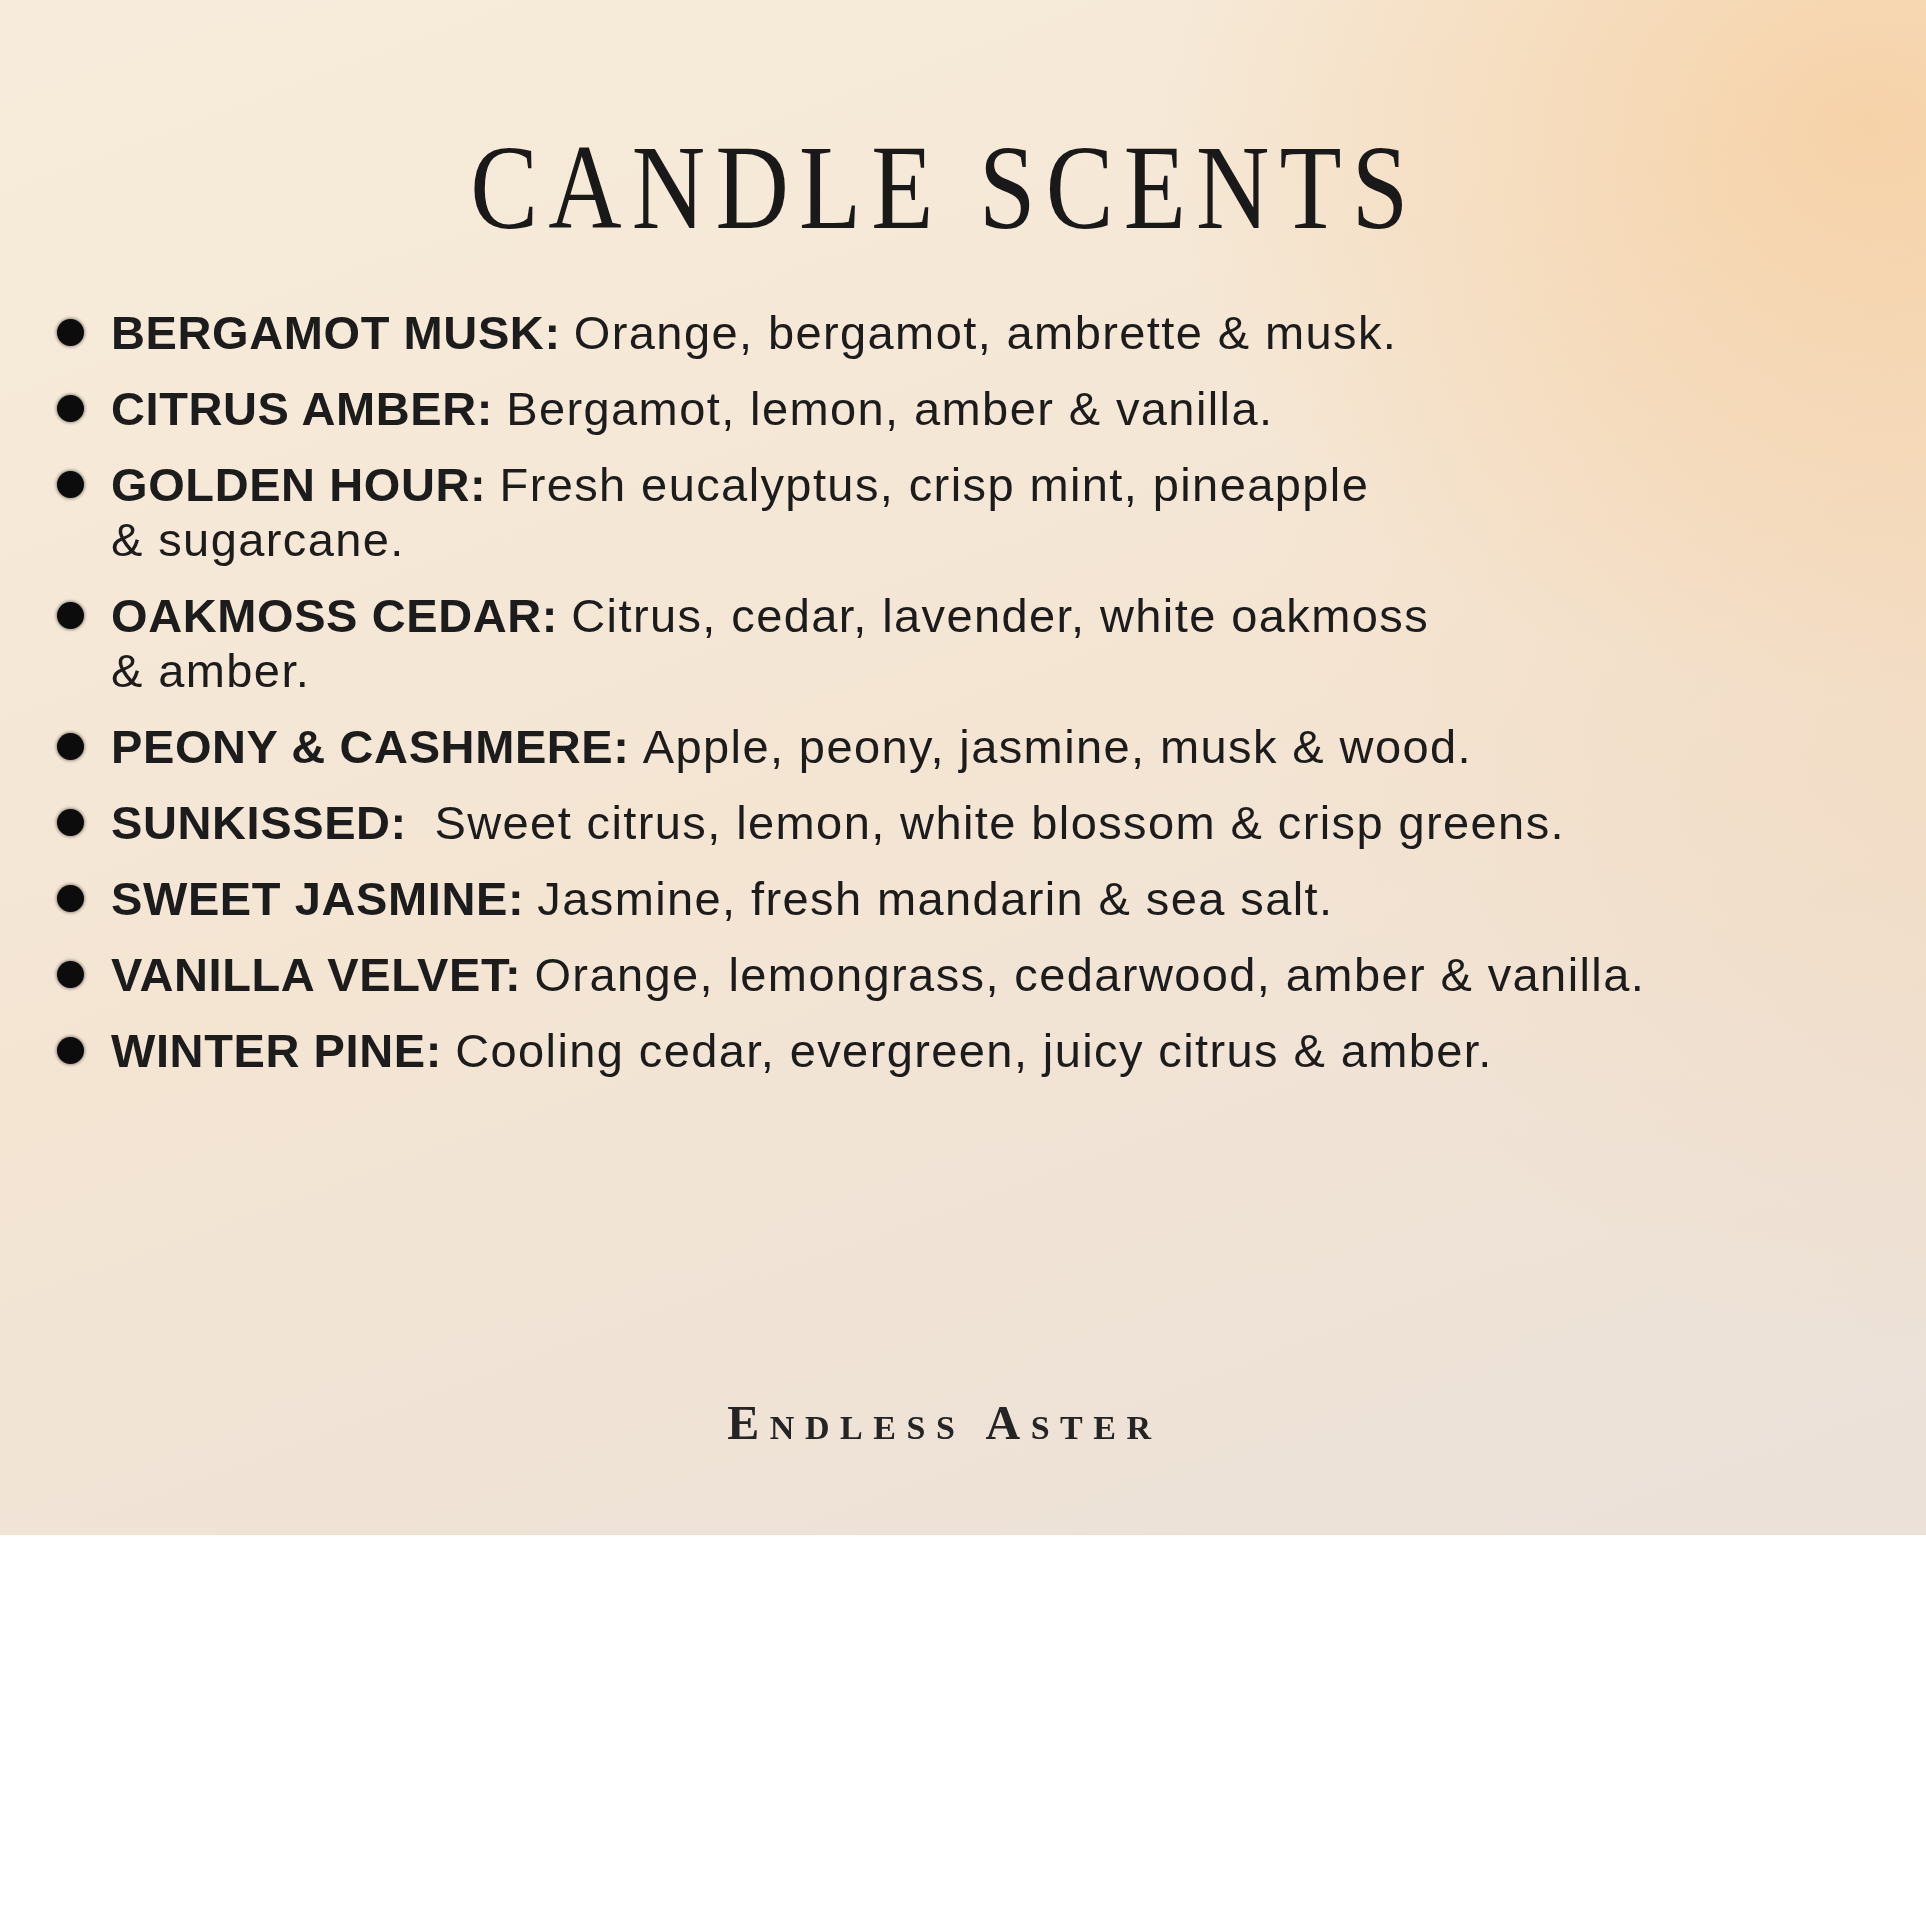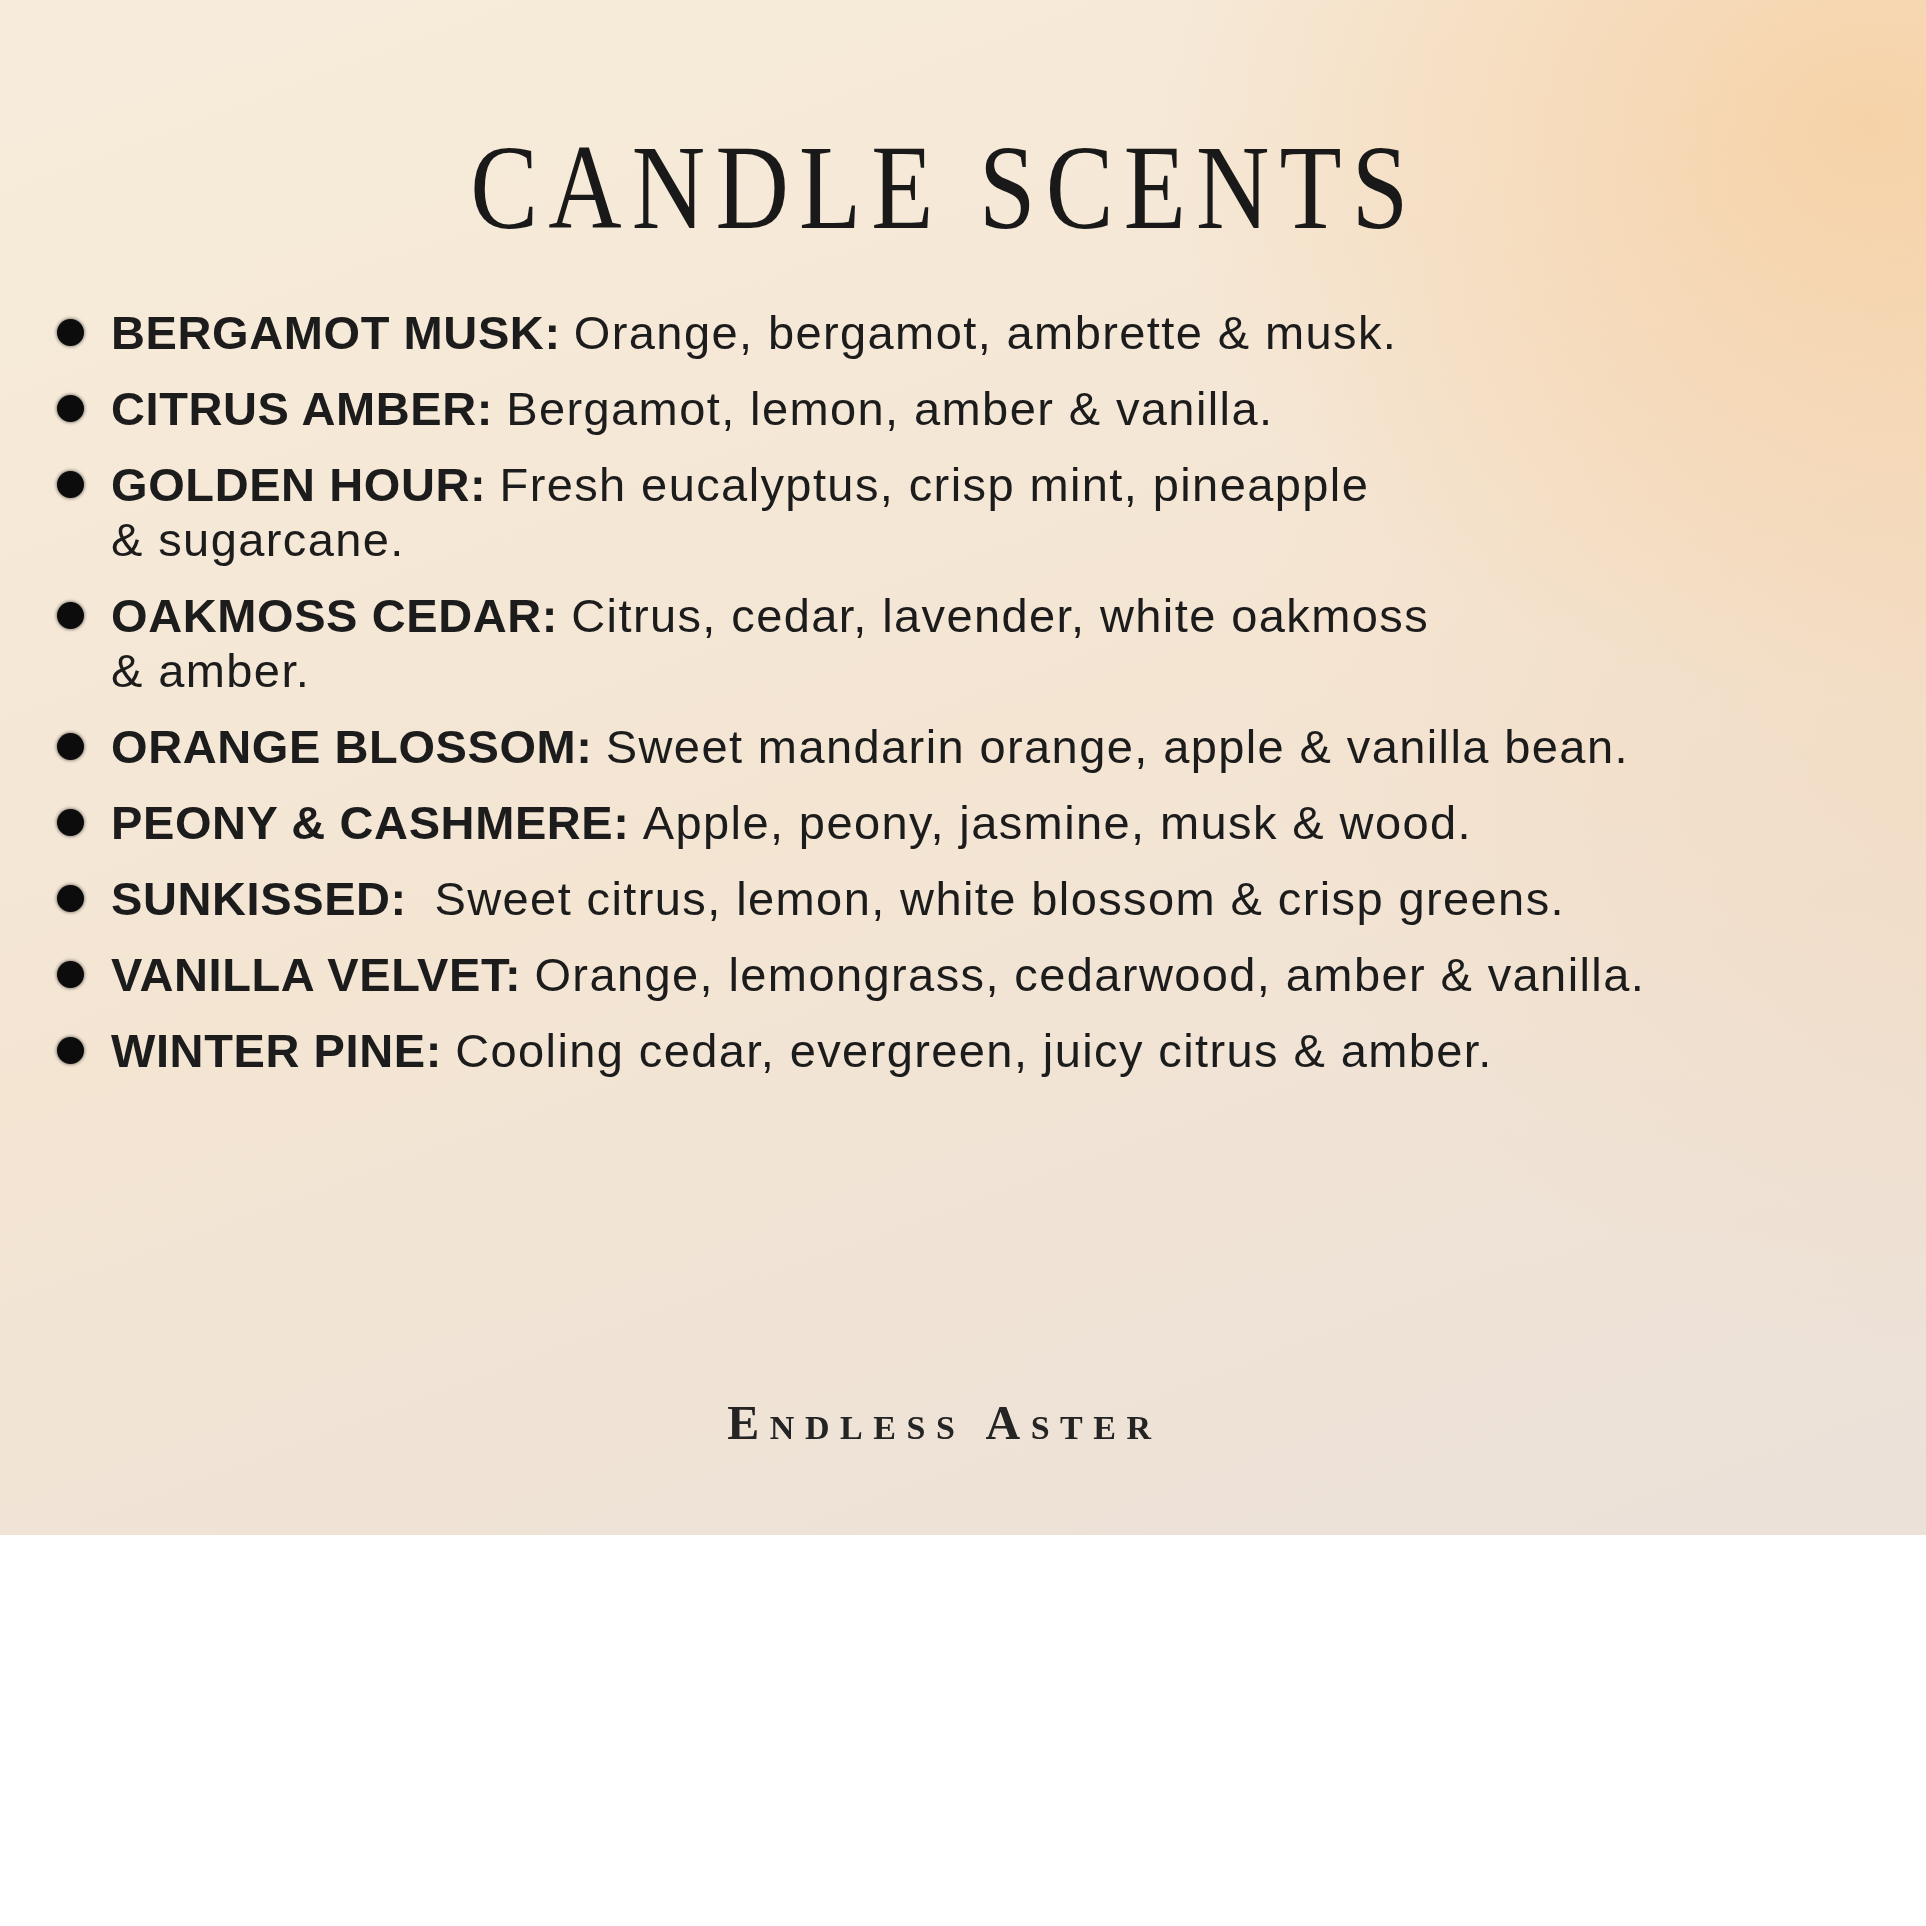--- a/index.html
+++ b/index.html
@@ -109,29 +109,29 @@
       <span class="scent-text"><span class="scent-name">GOLDEN HOUR:</span><span class="scent-notes">Fresh eucalyptus, crisp mint, pineapple
 &amp; sugarcane.</span></span>
     </li>
     <li class="scent-item">
       <span class="bullet"></span>
       <span class="scent-text"><span class="scent-name">OAKMOSS CEDAR:</span><span class="scent-notes">Citrus, cedar, lavender, white oakmoss
 &amp; amber.</span></span>
     </li>
     <li class="scent-item">
       <span class="bullet"></span>
-      <span class="scent-text"><span class="scent-name">ORANGE BLOSSOM:</span><span class="scent-notes">Sweet mandarin orange, apple &amp; vanilla bean.</span></span>
-    </li>
-    <li class="scent-item">
-      <span class="bullet"></span>
       <span class="scent-text"><span class="scent-name">PEONY &amp; CASHMERE:</span><span class="scent-notes">Apple, peony, jasmine, musk &amp; wood.</span></span>
     </li>
     <li class="scent-item">
       <span class="bullet"></span>
       <span class="scent-text"><span class="scent-name">SUNKISSED:</span><span class="scent-notes"> Sweet citrus, lemon, white blossom &amp; crisp greens.</span></span>
+    </li>
+    <li class="scent-item">
+      <span class="bullet"></span>
+      <span class="scent-text"><span class="scent-name">SWEET JASMINE:</span><span class="scent-notes">Jasmine, fresh mandarin &amp; sea salt.</span></span>
     </li>
     <li class="scent-item">
       <span class="bullet"></span>
       <span class="scent-text"><span class="scent-name">VANILLA VELVET:</span><span class="scent-notes">Orange, lemongrass, cedarwood, amber &amp; vanilla.</span></span>
     </li>
     <li class="scent-item">
       <span class="bullet"></span>
       <span class="scent-text"><span class="scent-name">WINTER PINE:</span><span class="scent-notes">Cooling cedar, evergreen, juicy citrus &amp; amber.</span></span>
     </li>
   </ul>

